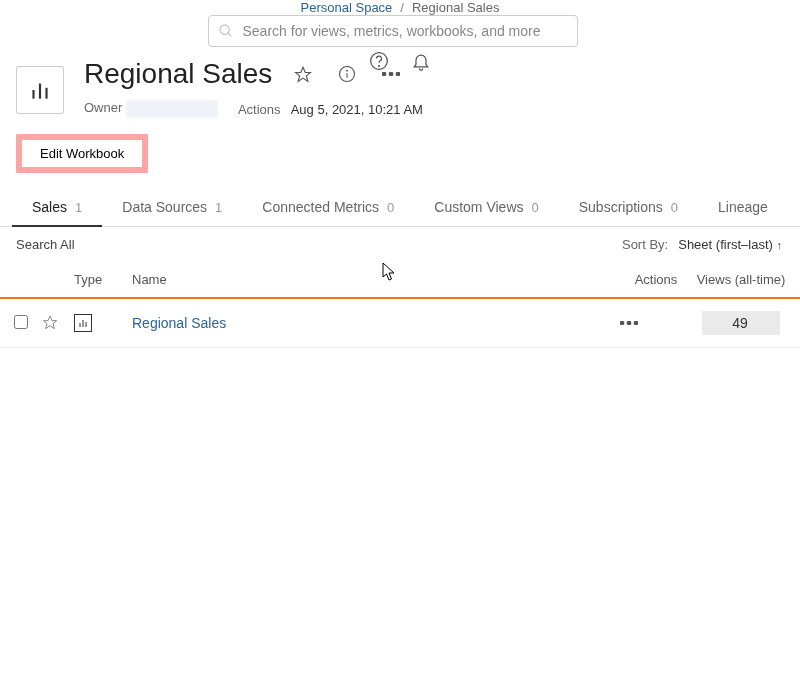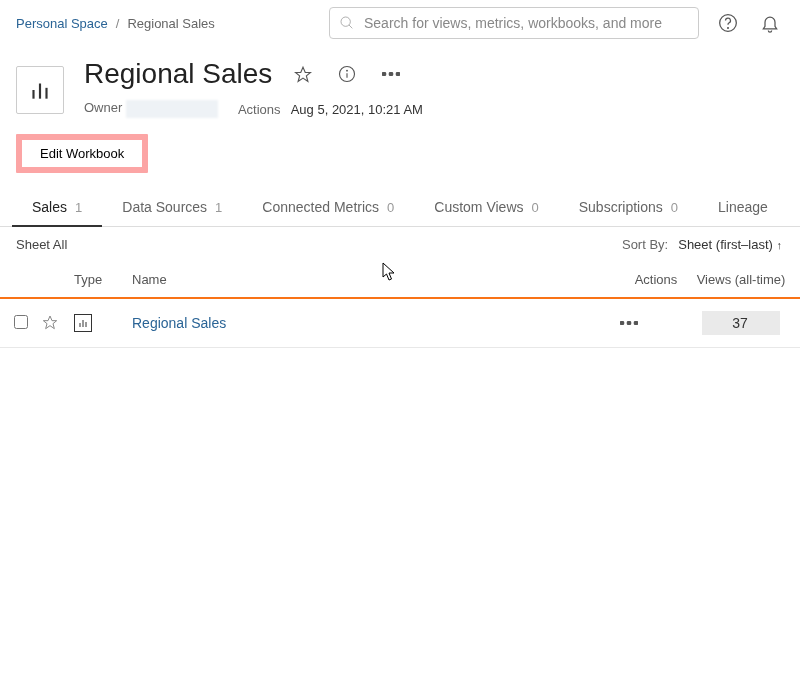--- a/index.html
+++ b/index.html
@@ -7,21 +7,22 @@
     font-family: -apple-system, BlinkMacSystemFont, "Segoe UI", Helvetica, Arial, sans-serif;
     background: #fff;
     color: #333;
     width: 800px;
     overflow: hidden;
   }
   .topbar {
     display: flex;
     align-items: center;
     height: 46px;
-    padding: 0 16px;
+    padding: 0 28px;
+    flex-direction: column;
   }
   .breadcrumb {
     display: flex;
     align-items: center;
     font-size: 13px;
     gap: 8px;
   }
   .breadcrumb a { color: #2a6496; text-decoration: none; }
   .breadcrumb .sep { color: #888; }
   .breadcrumb .current { color: #666; }
@@ -271,21 +272,21 @@
   <div class="tab">
     <span>Subscriptions</span>
     <span class="count">0</span>
   </div>
   <div class="tab">
     <span>Lineage</span>
   </div>
 </div>
 
 <div class="toolbar">
-  <span class="select-all">Sheet All</span>
+  <span class="select-all">Search All</span>
   <div class="sort-by">
     <span>Sort By:</span>
     <span class="sort-select">
       <span>Sheet (first–last)</span>
       <span class="sort-arrow">↑</span>
     </span>
   </div>
 </div>
 
 <div class="table">
@@ -322,21 +323,21 @@
     <div class="col-actions">
       <button class="icon-btn row-dots">
         <svg viewBox="0 0 18 4">
             <circle cx="2" cy="2" r="1.6" fill="#555"></circle>
             <circle cx="9" cy="2" r="1.6" fill="#555"></circle>
             <circle cx="16" cy="2" r="1.6" fill="#555"></circle>
           </svg>
       </button>
     </div>
     <div class="col-views">
-      <span class="view-count">37</span>
+      <span class="view-count">49</span>
     </div>
   </div>
 </div>
 
 <div class="cursor">
   <svg viewBox="0 0 14 20">
       <path d="M1 1 L1 15 L4.5 12 L7 18 L9.5 17 L7 11 L12 11 Z" fill="#fff" stroke="#000" stroke-width="1"></path>
     </svg>
 </div>
 

